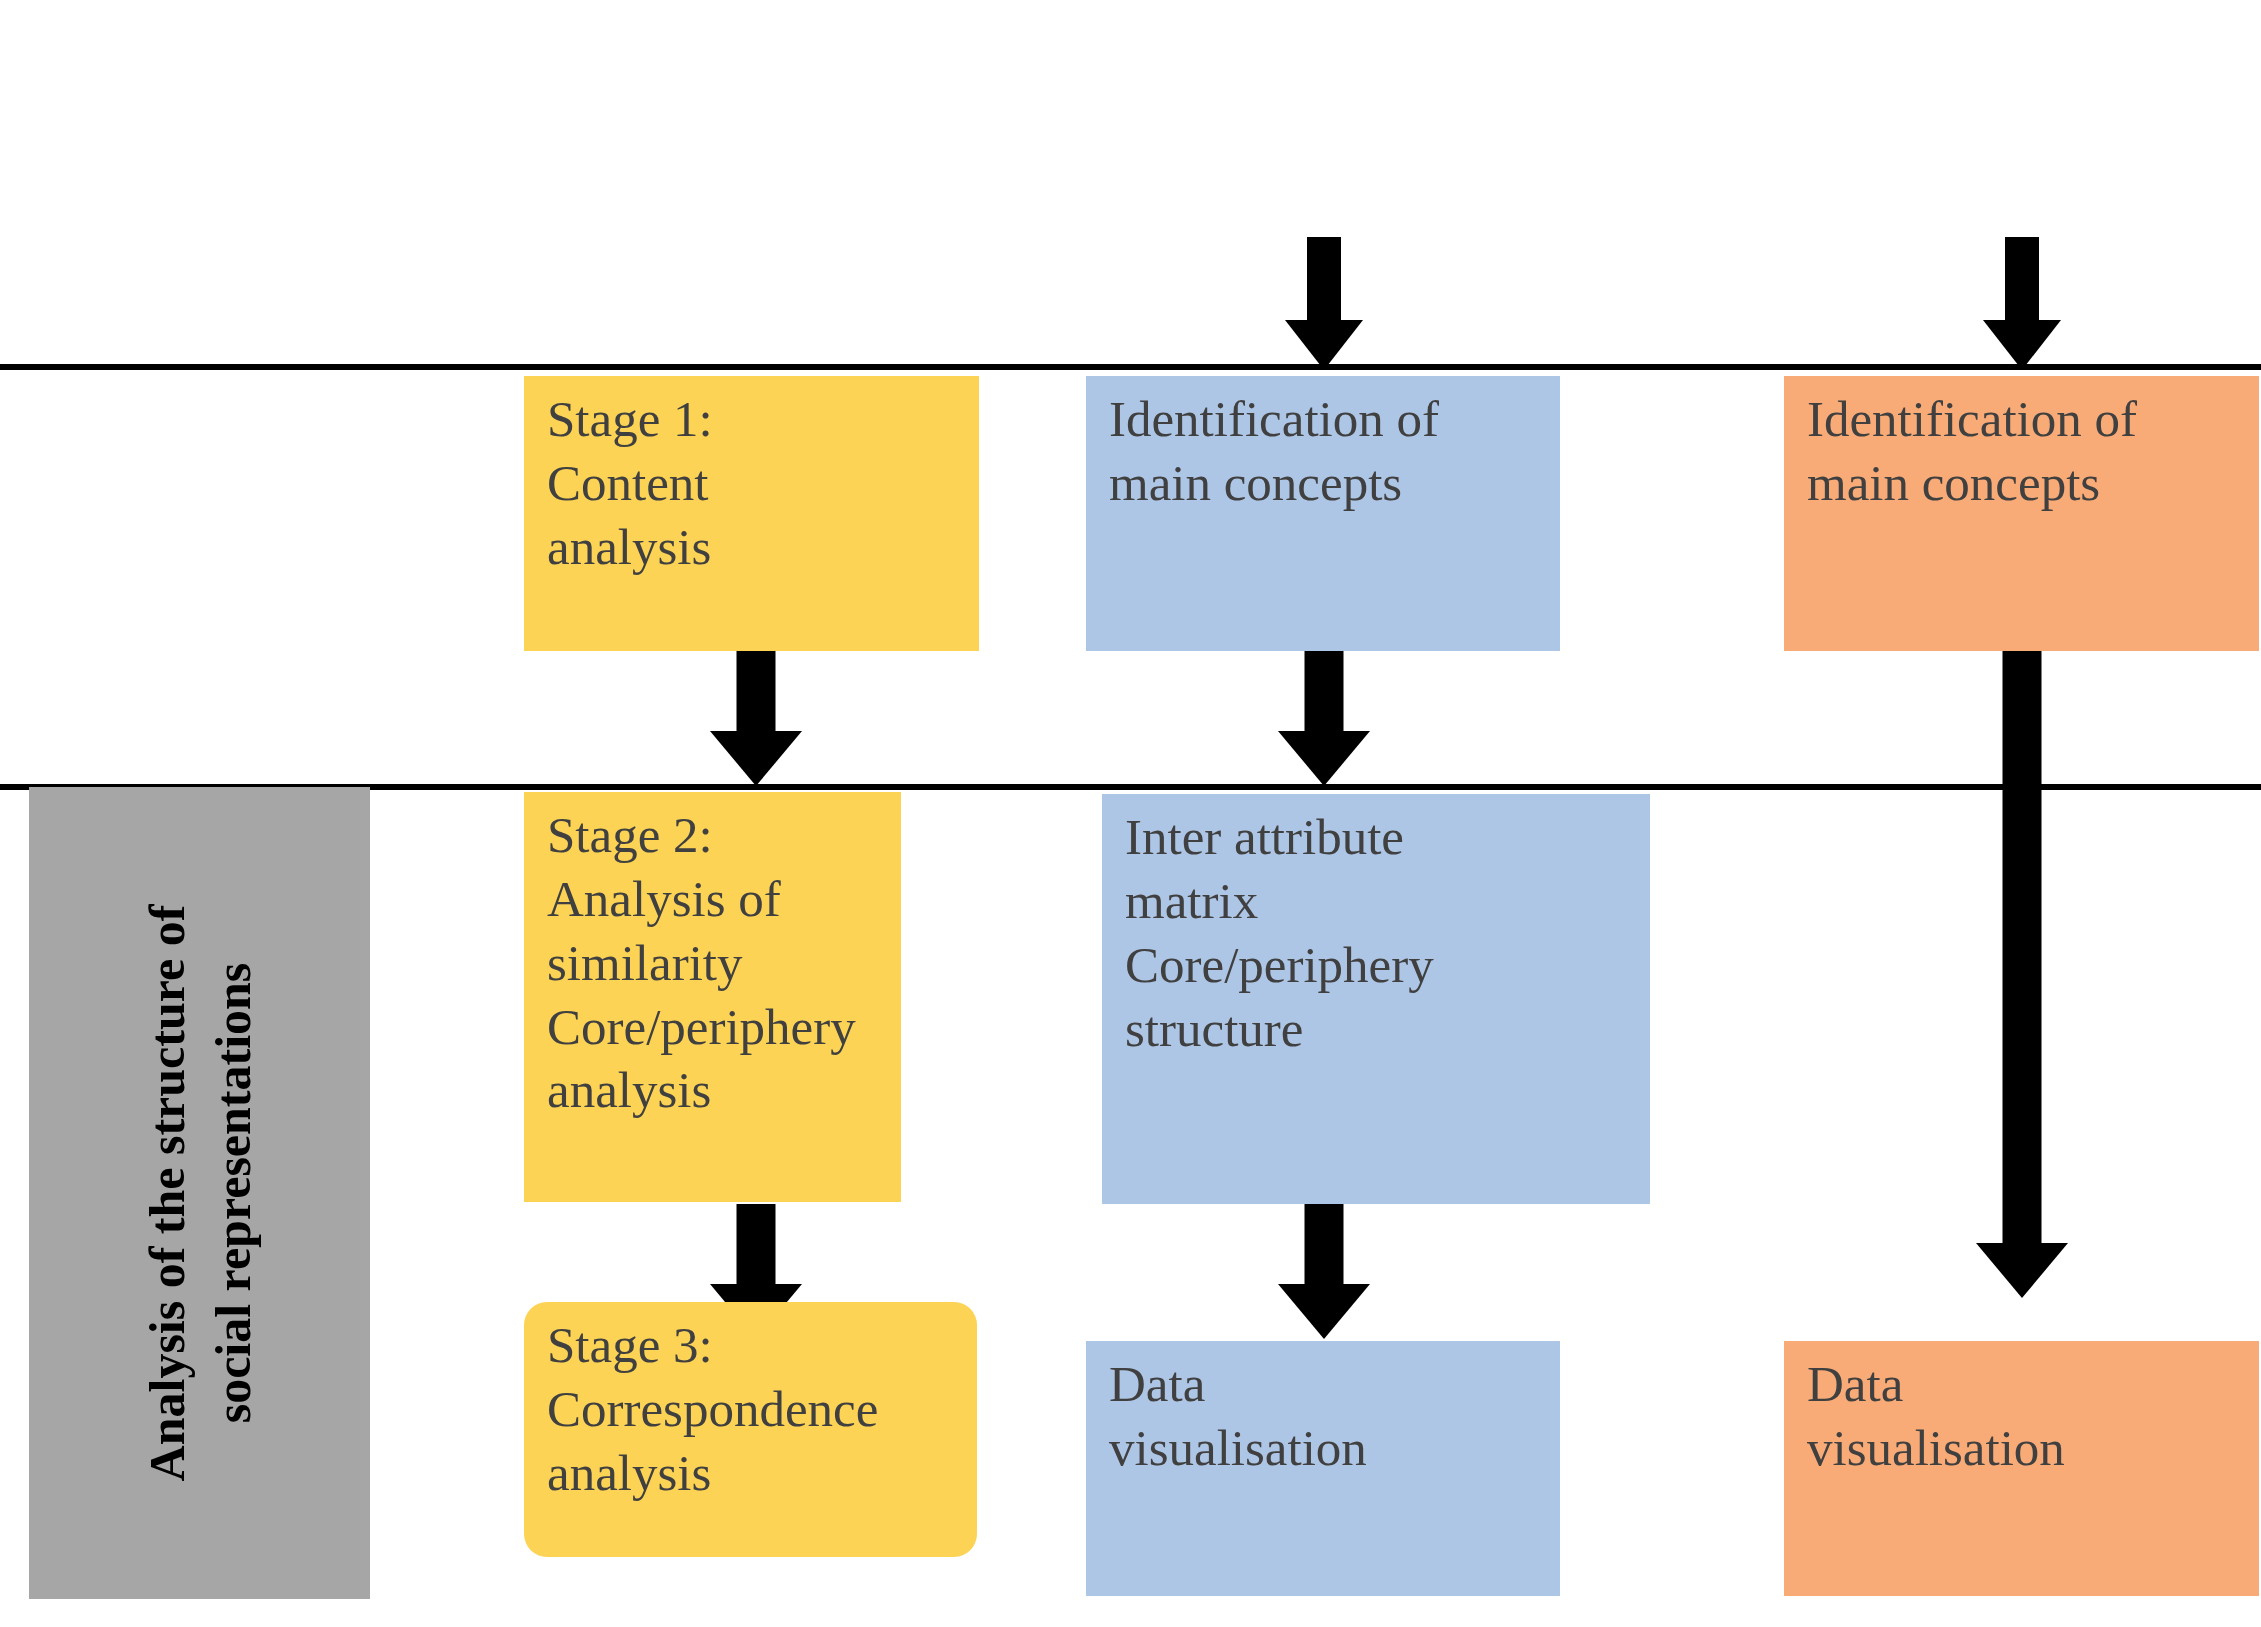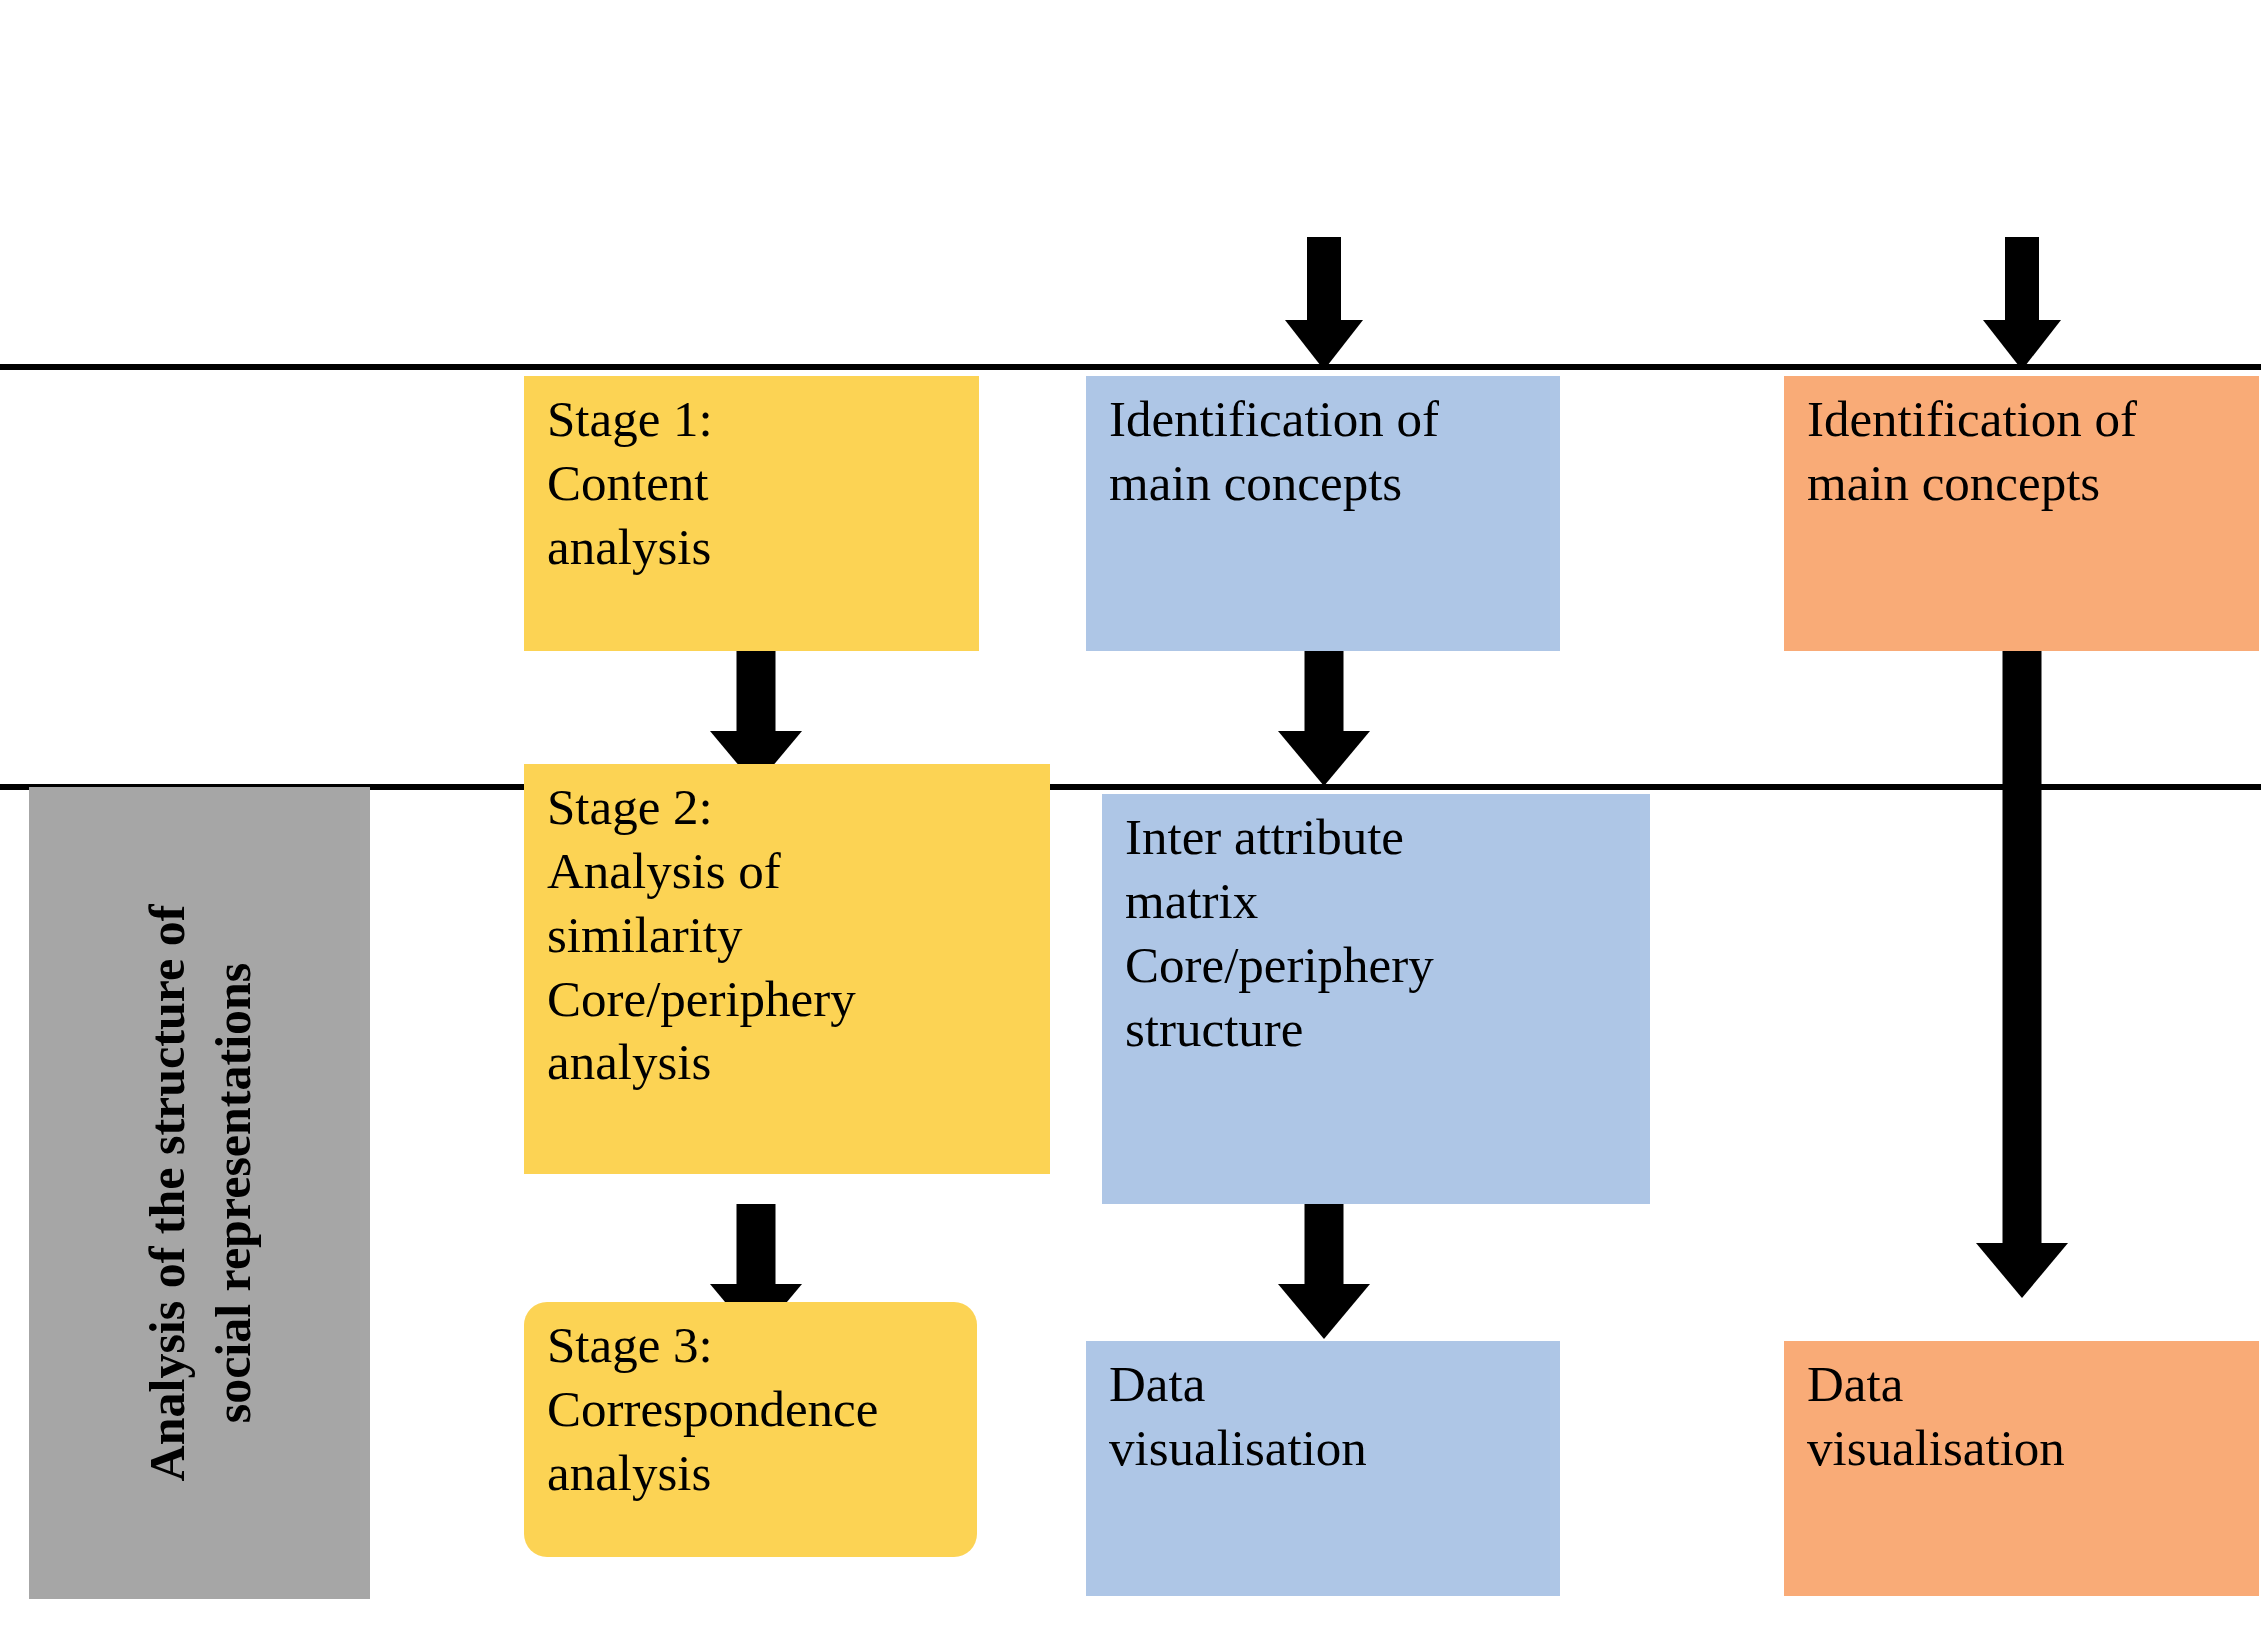--- a/index.html
+++ b/index.html
@@ -46,21 +46,21 @@
     font-size: 51px;
     line-height: 1.18;
     text-align: center;
     display: flex;
     align-items: center;
     justify-content: center;
   }
 
   
   .box-stage {
-    color: #000000;
+    color: #404040;
     font-size: 51px;
     line-height: 1.25;
     padding: 12.4px 0 0 23px;
     text-align: left;
   }
   .fill-yellow { background: #fcd354; }
   .fill-blue   { background: #aec6e6; }
   .fill-orange { background: #f9ab77; }
 
   
@@ -149,21 +149,21 @@
     <span class="box-text">Stage 1:
 Content
 analysis</span>
   </div>
 
   <div class="arrow" id="arrow-stage1-stage2" style="left:707px; top:651px; width:98px; height:135px;">
     <div class="shaft" style="width:39px; height:85px;"></div>
     <div class="head"></div>
   </div>
 
-  <div class="box box-stage fill-yellow" id="box-stage-2" style="left:524px; top:764px; width:526px; height:410px;">
+  <div class="box box-stage fill-yellow" id="box-stage-2" style="left:524px; top:792px; width:377px; height:410px;">
     <span class="box-text">Stage 2:
 Analysis of
 similarity
 Core/periphery
 analysis</span>
   </div>
 
   <div class="arrow" id="arrow-stage2-stage3" style="left:707px; top:1204px; width:98px; height:135px;">
     <div class="shaft" style="width:39px; height:85px;"></div>
     <div class="head"></div>

